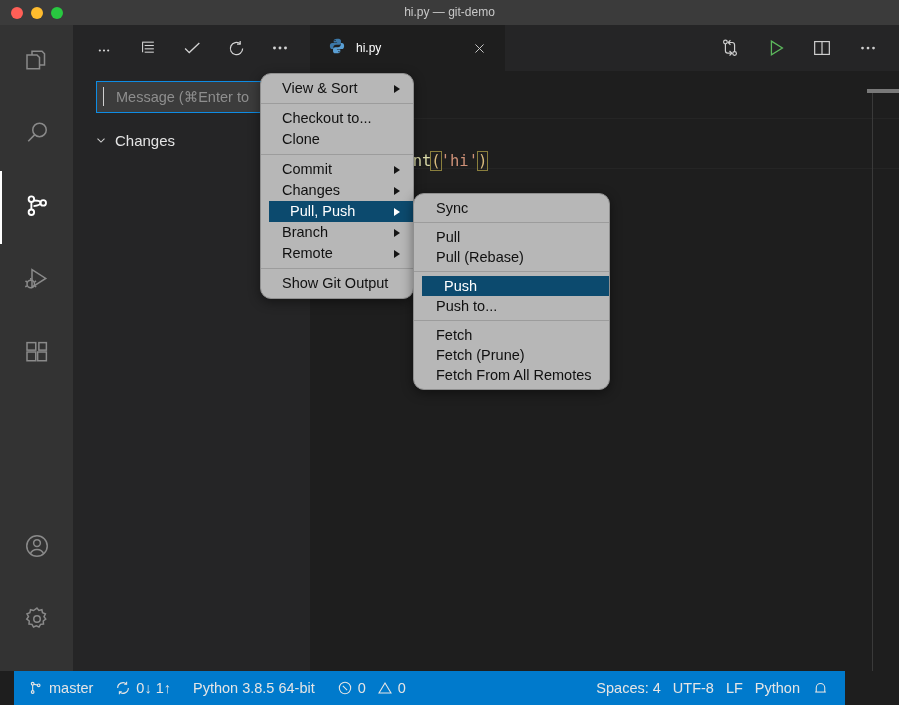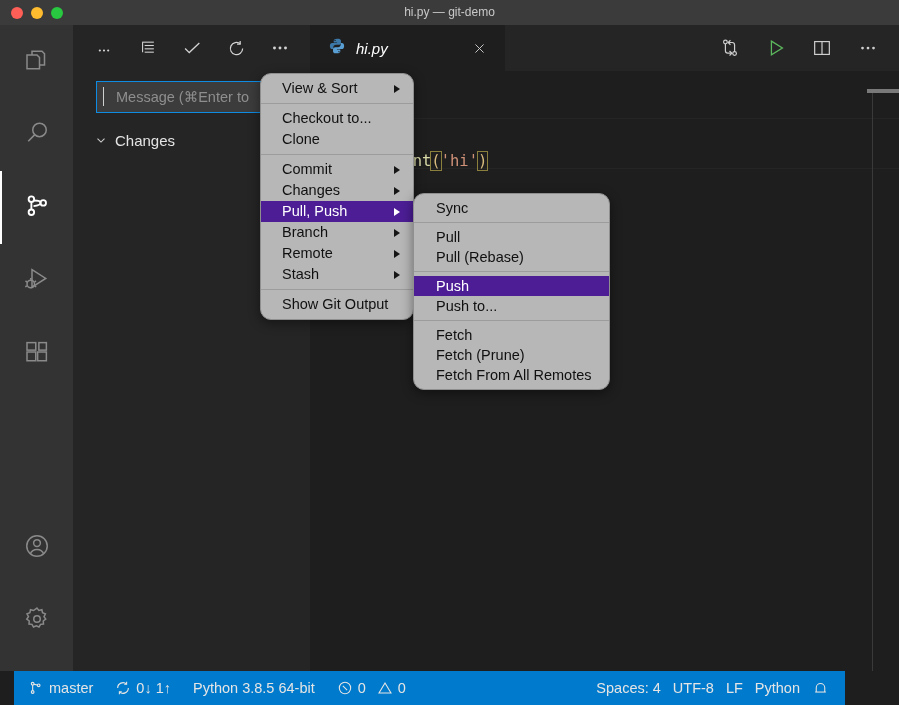--- a/index.html
+++ b/index.html
@@ -119,21 +119,21 @@
     position: relative;
   }
   .tab {
     width: 177px;
     background: #1e1e1e;
     display: flex; align-items: center;
     padding-left: 18px;
     gap: 10px;
     position: relative;
   }
-  .tab-label { color: #ffffff; font-size: 15px; font-style: italic; }
+  .tab-label { color: #ffffff; font-size: 12px; }
   .tab-close {
     position: absolute; right: 18px; top: 50%;
     transform: translateY(-50%);
     color: #cfcfcf;
     width: 16px; height: 16px;
     display: flex; align-items: center; justify-content: center;
   }
   .tabs-filler { flex: 1; background: #252526; }
   .editor-actions {
     display: flex; align-items: center;
@@ -185,21 +185,21 @@
     color: #101010;
     z-index: 50;
   }
   .menu-item {
     height: 20px; line-height: 20px;
     padding: 0 16px 0 21px;
     display: flex; align-items: center;
     white-space: nowrap;
     position: relative;
   }
-  .menu-item.selected { background: #4c1d95; color: #ffffff; }
+  .menu-item.selected { background: #0c4a6e; color: #ffffff; margin-left: 8px; }
   .menu-item .arrow {
     position: absolute; right: 13px; top: 50%;
     transform: translateY(-50%);
     width: 0; height: 0;
     border-left: 6px solid #151515;
     border-top: 4.5px solid transparent;
     border-bottom: 4.5px solid transparent;
   }
   .menu-item.selected .arrow { border-left-color: #ffffff; }
   .menu-sep {
@@ -445,24 +445,20 @@
         <span class="arrow"></span>
       </div>
       <div class="menu-item">
         <span>Branch</span>
         <span class="arrow"></span>
       </div>
       <div class="menu-item">
         <span>Remote</span>
         <span class="arrow"></span>
       </div>
-      <div class="menu-item">
-        <span>Stash</span>
-        <span class="arrow"></span>
-      </div>
       <div class="menu-sep"></div>
       <div class="menu-item">
         <span>Show Git Output</span>
       </div>
     </div>
 
   <div class="menu" id="sub-menu">
       <div class="menu-item">
         <span>Sync</span>
       </div>

